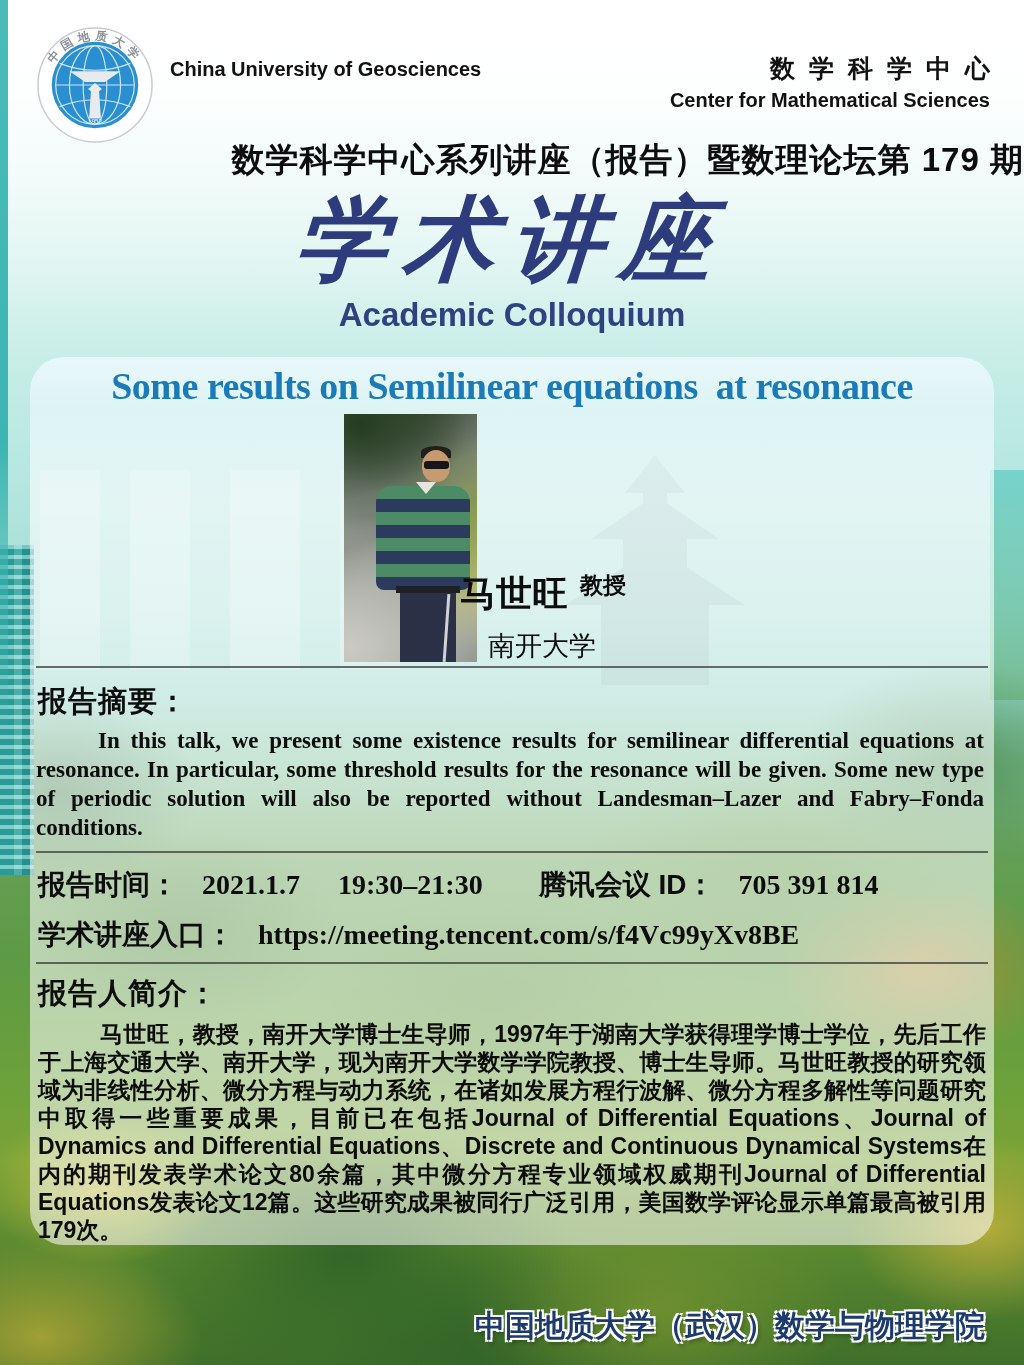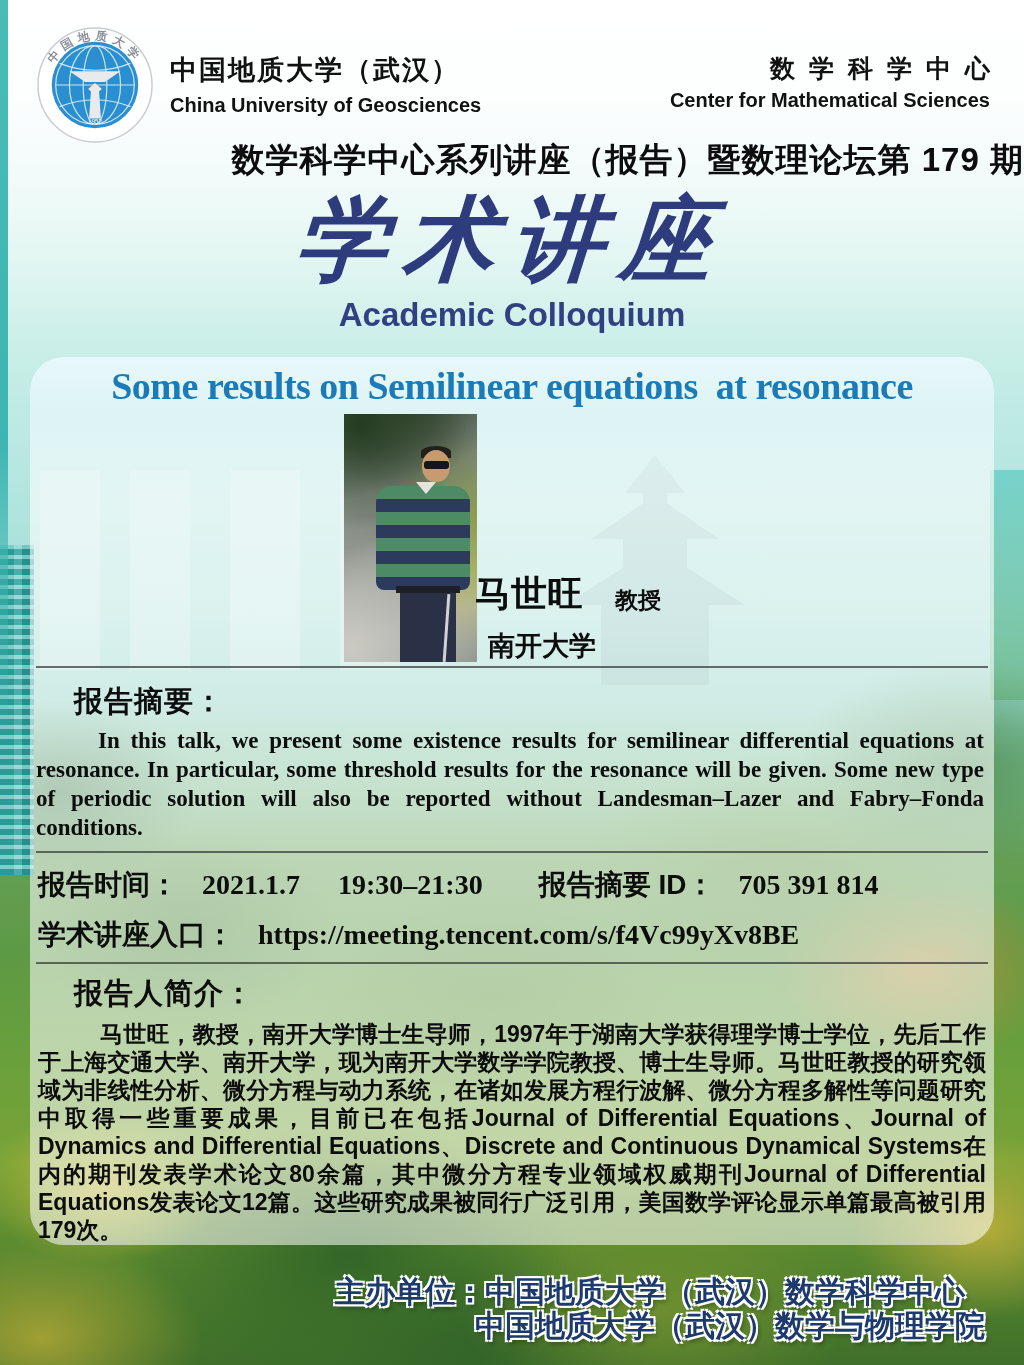--- a/index.html
+++ b/index.html
@@ -72,29 +72,29 @@
   .photo .head{position:absolute;left:78px;top:36px;width:28px;height:32px;border-radius:50% 50% 46% 46%;background:#c79b72;}
   .photo .hair{position:absolute;left:77px;top:32px;width:30px;height:12px;border-radius:50% 50% 0 0;background:#23201c;}
   .photo .glasses{position:absolute;left:80px;top:47px;width:25px;height:8px;border-radius:3px;background:#15151a;}
   .photo .torso{position:absolute;left:32px;top:72px;width:94px;height:104px;border-radius:16px 16px 8px 8px;
     background:repeating-linear-gradient(180deg,#4d8a66 0 13px,#2c3a5e 13px 26px);}
   .photo .collar{position:absolute;left:72px;top:68px;width:0;height:0;border-left:10px solid transparent;border-right:10px solid transparent;border-top:12px solid #e7e3dd;}
   .photo .belt{position:absolute;left:52px;top:172px;width:64px;height:7px;background:#1d2026;}
   .photo .legs{position:absolute;left:56px;top:179px;width:56px;height:69px;background:#2a3147;}
   .photo .stick{position:absolute;left:101px;top:180px;width:3px;height:68px;background:#cfd3d6;transform:rotate(4deg);}
   
-  .speaker-row{position:absolute;left:475px;top:570px;display:flex;align-items:flex-end;gap:32px;}
+  .speaker-row{position:absolute;left:460px;top:570px;display:flex;align-items:flex-start;gap:12px;}
   .speaker-name{font-size:36px;font-weight:bold;color:#0d0d0d;}
   .speaker-title{font-size:23px;font-weight:bold;color:#0d0d0d;padding-bottom:3px;}
-  .speaker-affil{position:absolute;left:488px;top:628px;font-size:27px;font-weight:bold;color:#0d0d0d;}
+  .speaker-affil{position:absolute;left:488px;top:628px;font-size:27px;font-weight:normal;color:#0d0d0d;}
   
   .divider{position:absolute;left:36px;width:952px;border-top:2px solid rgba(55,55,55,.72);}
   .d1{top:666px;} .d2{top:851px;} .d3{top:962px;}
   
-  .sec-heading{position:absolute;left:38px;font-size:29px;font-weight:bold;color:#0d0d0d;letter-spacing:1px;margin-left:36px;}
+  .sec-heading{position:absolute;left:38px;font-size:29px;font-weight:bold;color:#0d0d0d;letter-spacing:1px;}
   .abs-heading{top:682px;}
   .abs-text{position:absolute;left:36px;top:726px;width:948px;text-align:justify;text-indent:62px;
     font-family:"Liberation Serif","DejaVu Serif",serif;font-weight:bold;font-size:23px;line-height:29px;color:#0d0d0d;}
   .time-row{position:absolute;left:38px;top:866px;font-size:28px;font-weight:bold;color:#0d0d0d;white-space:nowrap;}
   .time-row .num{font-family:"Liberation Serif","DejaVu Serif",serif;}
   .gap-s{display:inline-block;width:24px;} .gap-m{display:inline-block;width:38px;} .gap-l{display:inline-block;width:56px;}
   .entry-row{position:absolute;left:38px;top:916px;font-size:28px;font-weight:bold;color:#0d0d0d;white-space:nowrap;}
   .entry-row a{font-family:"Liberation Serif","DejaVu Serif",serif;color:#0d0d0d;text-decoration:none;text-align:center;}
   .bio-heading{top:974px;font-family:Liberation Mono, monospace;}
   .bio-text{position:absolute;left:38px;top:1020px;width:948px;text-align:justify;text-indent:62px;
@@ -153,21 +153,20 @@
       </g>
       <g fill="#e8eaec">
         <polygon points="34,46 86,46 70,57 50,57"></polygon>
         <polygon points="60,58 67,64 60,70 53,64"></polygon>
         <polygon points="56,64 64,64 66,94 54,94"></polygon>
       </g>
       <text x="60" y="100" font-size="6.5" fill="#ffffff" text-anchor="middle">1952</text>
     </svg>
 
     <div class="org-left">
-      <div class="cn">中国地质大学（武汉）</div>
       <div class="en">China University of Geosciences</div>
     </div>
 
     <div class="org-right">
       <div class="cn">数学科学中心</div>
       <div class="en">Center for Mathematical Sciences</div>
     </div>
 
     <div class="series">数学科学中心系列讲座（报告）暨数理论坛第 179 期</div>
 
@@ -195,25 +194,24 @@
     <div class="speaker-affil">南开大学</div>
 
     <div class="divider d1"></div>
     <div class="divider d2"></div>
     <div class="divider d3"></div>
 
     <div class="sec-heading abs-heading">报告摘要：</div>
     <div class="abs-text">In this talk, we present some existence results for semilinear differential equations at resonance. In particular, some threshold results for the resonance will be given. Some new type of periodic solution will also be reported without Landesman–Lazer and Fabry–Fonda conditions.</div>
 
     <div class="time-row">
-      <span>报告时间：</span><span class="gap-s"></span><span class="num">2021.1.7</span><span class="gap-m"></span><span class="num">19:30–21:30</span><span class="gap-l"></span><span>报告摘要 ID：</span><span class="gap-s"></span><span class="num">705 391 814</span>
+      <span>报告时间：</span><span class="gap-s"></span><span class="num">2021.1.7</span><span class="gap-m"></span><span class="num">19:30–21:30</span><span class="gap-l"></span><span>腾讯会议 ID：</span><span class="gap-s"></span><span class="num">705 391 814</span>
     </div>
     <div class="entry-row">
       <span>学术讲座入口：</span><span class="gap-s"></span><a href="#">https://meeting.tencent.com/s/f4Vc99yXv8BE</a>
     </div>
 
     <div class="sec-heading bio-heading">报告人简介：</div>
     <div class="bio-text">马世旺，教授，南开大学博士生导师，1997年于湖南大学获得理学博士学位，先后工作于上海交通大学、南开大学，现为南开大学数学学院教授、博士生导师。马世旺教授的研究领域为非线性分析、微分方程与动力系统，在诸如发展方程行波解、微分方程多解性等问题研究中取得一些重要成果，目前已在包括Journal of Differential Equations、Journal of Dynamics and Differential Equations、Discrete and Continuous Dynamical Systems在内的期刊发表学术论文80余篇，其中微分方程专业领域权威期刊Journal of Differential Equations发表论文12篇。这些研究成果被同行广泛引用，美国数学评论显示单篇最高被引用179次。</div>
 
-    <div class="footer-line f1">主办单位：中国地质大学（武汉）数学科学中心</div>
     <div class="footer-line f2">中国地质大学（武汉）数学与物理学院</div>
   </div>
 </div>
 
 </body></html>

